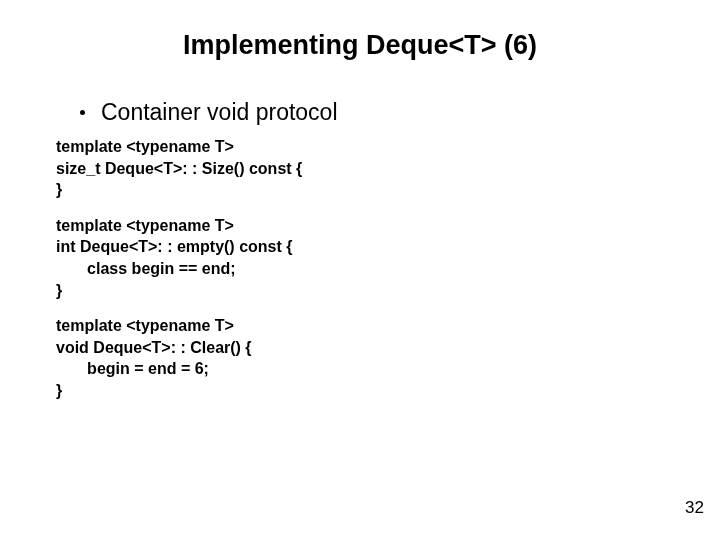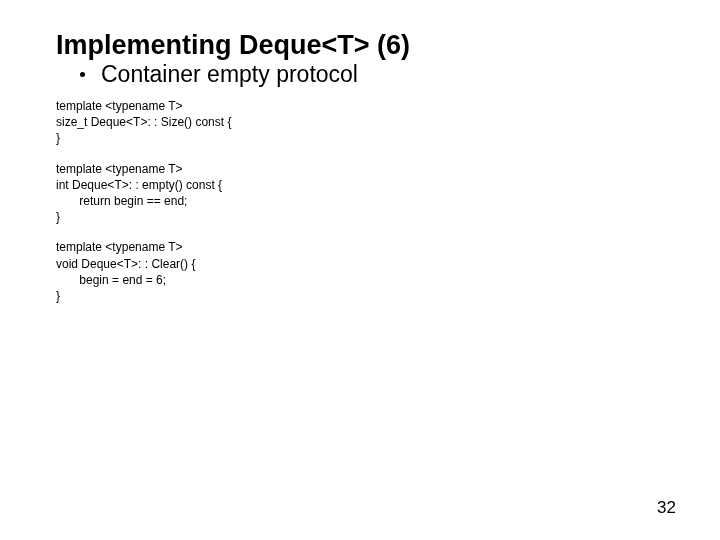--- a/index.html
+++ b/index.html
@@ -12,20 +12,22 @@
     overflow: hidden;
   }
   .slide {
     position: relative;
     width: 720px;
     height: 540px;
     padding: 30px 56px 0 56px;
   }
   .title {
     font-size: 27px;
+    text-align: center;
+    margin-bottom: 38px;
     letter-spacing: 0px;
   }
   .bullet-row {
     display: flex;
     align-items: flex-start;
     margin-left: 24px;
     margin-bottom: 10px;
   }
   .bullet-dot {
     width: 5px;
@@ -33,55 +35,55 @@
     border-radius: 50%;
     background: #000;
     margin-top: 11px;
     margin-right: 16px;
     flex-shrink: 0;
   }
   .bullet-text {
     font-size: 23px;
   }
   .code-block {
-    font-size: 12px;
-    font-weight: normal;
+    font-size: 16px;
+    font-weight: bold;
     line-height: 1.35;
     margin-bottom: 14px;
   }
   .code-line { white-space: pre; }
   .page-number {
     position: absolute;
-    right: 44px;
+    right: 16px;
     bottom: 22px;
     font-size: 17px;
   }
 </style>
 </head>
 <body>
 
 <div class="slide">
 
   <h1 class="title">Implementing Deque&lt;T&gt; (6)</h1>
 
   <div class="bullet-row">
     <span class="bullet-dot"></span>
-    <span class="bullet-text">Container empty protocol</span>
+    <span class="bullet-text">Container void protocol</span>
   </div>
 
   <div class="code-block">
     <div class="code-line">template &lt;typename T&gt;</div>
     <div class="code-line">size_t Deque&lt;T&gt;: : Size() const {</div>
     <div class="code-line">}</div>
   </div>
 
   <div class="code-block">
     <div class="code-line">template &lt;typename T&gt;</div>
     <div class="code-line">int Deque&lt;T&gt;: : empty() const {</div>
-    <div class="code-line">       return begin == end;</div>
+    <div class="code-line">       class begin == end;</div>
     <div class="code-line">}</div>
   </div>
 
   <div class="code-block">
     <div class="code-line">template &lt;typename T&gt;</div>
     <div class="code-line">void Deque&lt;T&gt;: : Clear() {</div>
     <div class="code-line">       begin = end = 6;</div>
     <div class="code-line">}</div>
   </div>
 

